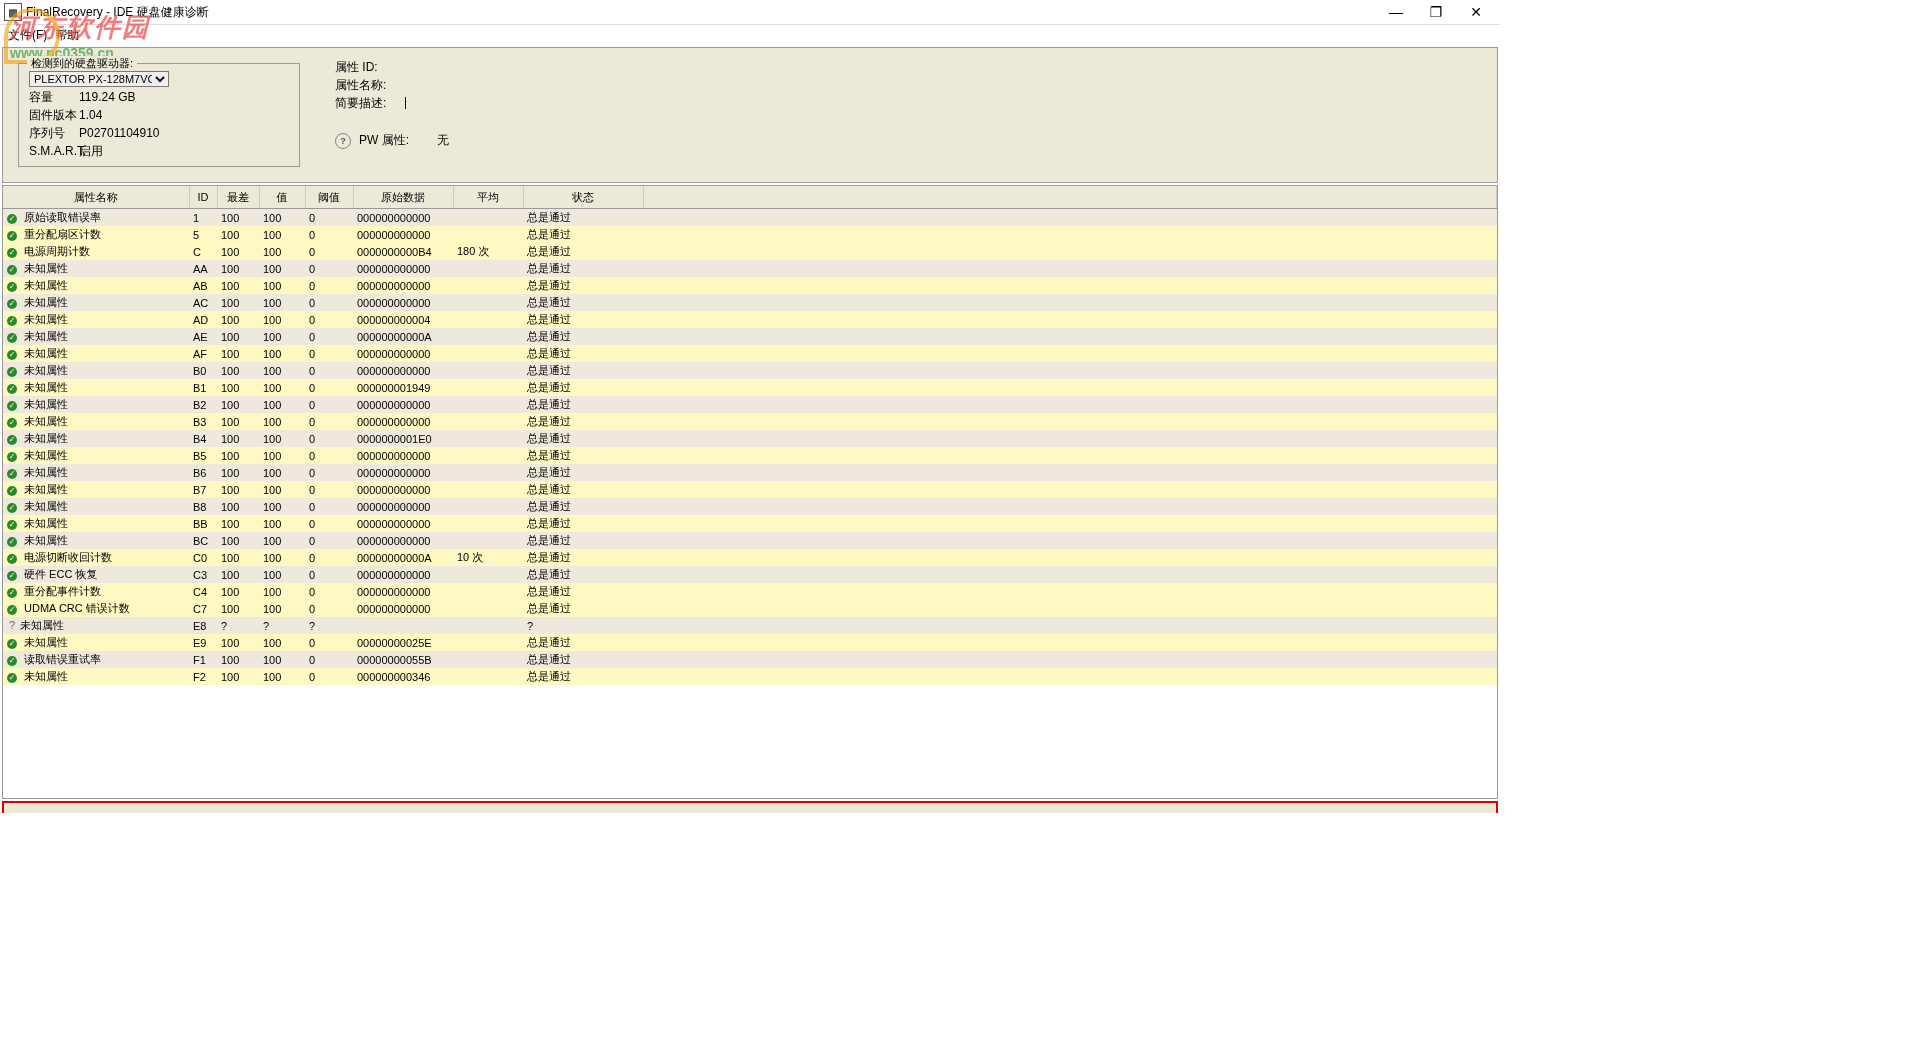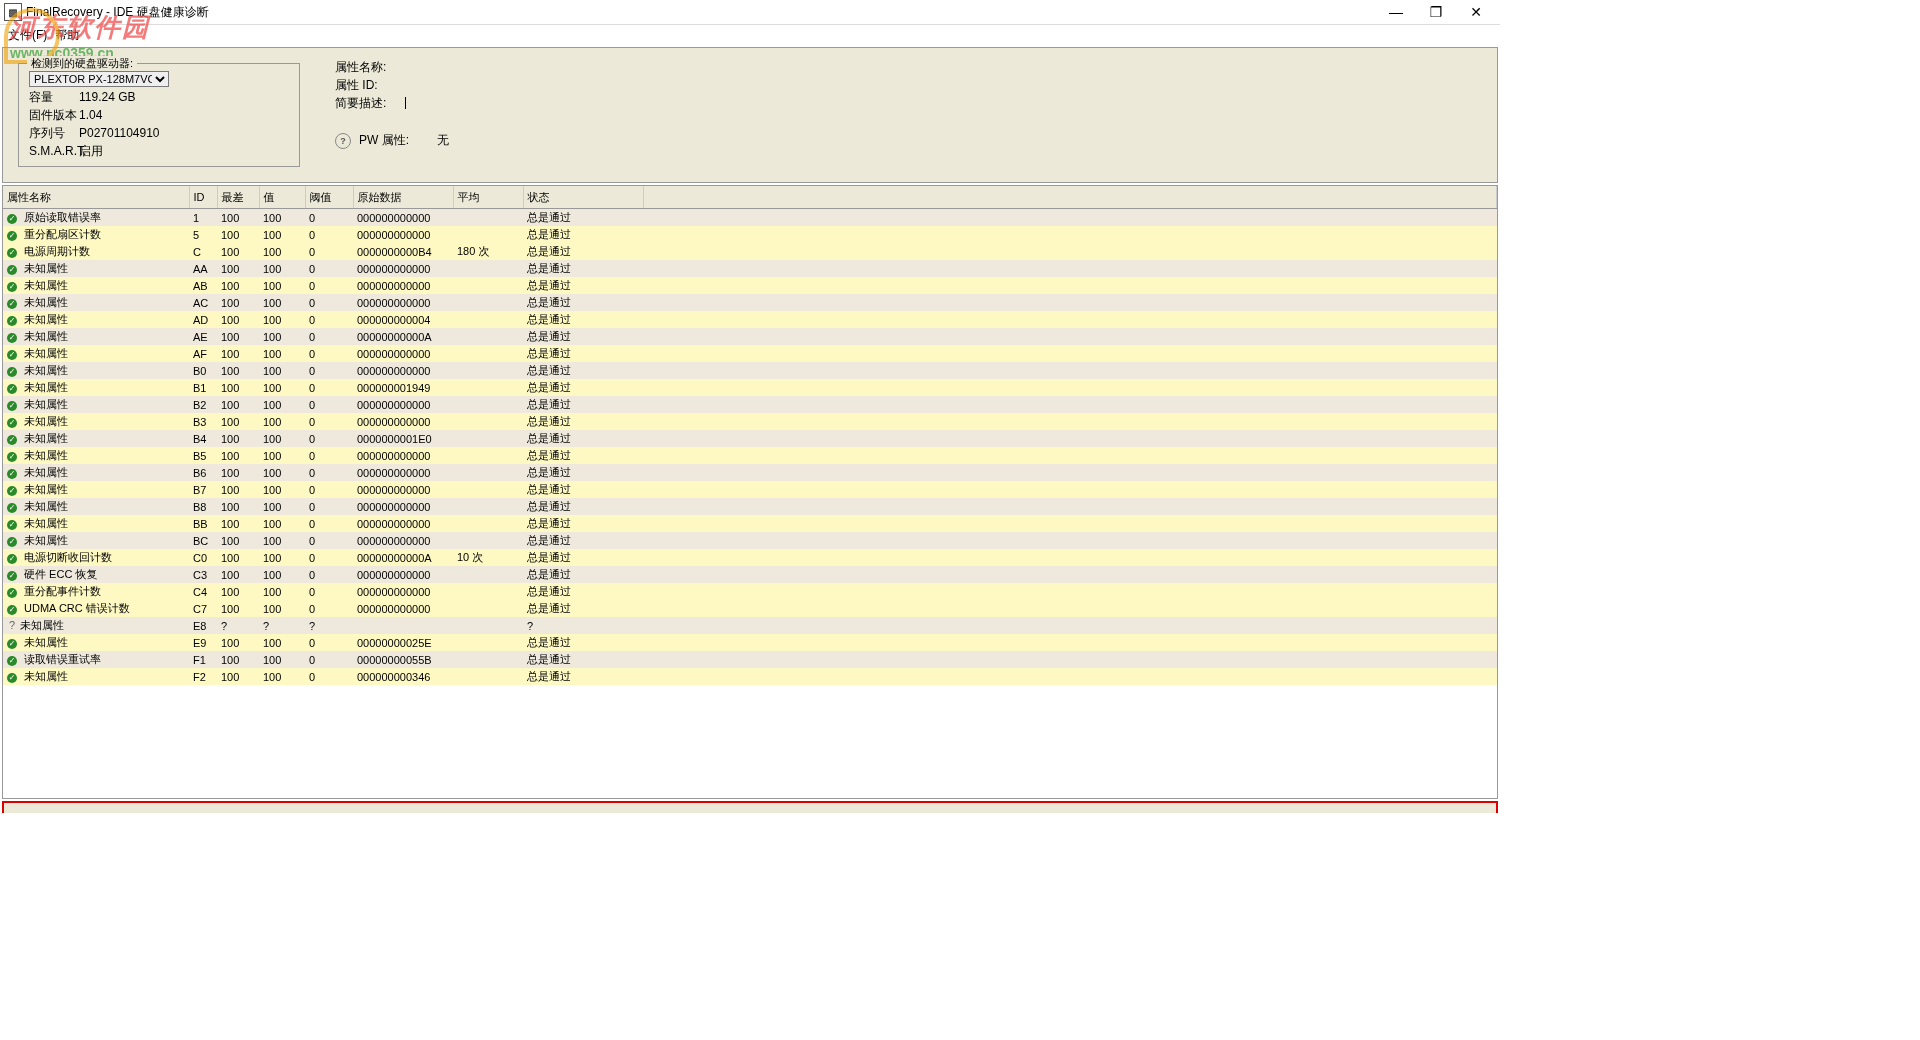--- a/index.html
+++ b/index.html
@@ -15,21 +15,21 @@
 .infobox .row{display:flex;height:18px;align-items:center}
 .infobox .lbl{width:50px}
 .detailbox{flex:1;padding:10px 20px}
 .detailbox .drow{display:flex;height:18px;align-items:center}
 .detailbox .dlbl{width:70px}
 select.drive{width:140px;font-size:11px;border:1px solid #7a7a7a}
 .pw-row{display:flex;align-items:center;gap:8px;margin-top:20px}
 .pw-icon{width:14px;height:14px;border-radius:50%;border:1px solid #888;display:inline-flex;align-items:center;justify-content:center;font-size:9px;font-weight:bold;color:#555}
 .tablewrap{margin:2px;border:1px solid #999;height:612px;overflow:auto;background:#fff}
 table{border-collapse:collapse;width:100%;table-layout:fixed}
-th{text-align:left;background:#ece9d8;border-right:1px solid #ccc;border-bottom:1px solid #999;padding:2px 4px;font-weight:normal;font-size:11px;height:18px}
+th{text-align:center;background:#ece9d8;border-right:1px solid #ccc;border-bottom:1px solid #999;padding:2px 4px;font-weight:normal;font-size:11px;height:18px}
 td{padding:1px 4px;font-size:11px;height:14px;white-space:nowrap}
 tr.even{background:#eee9dc}
 tr.odd{background:#fef9c3}
 .ok-icon{display:inline-block;width:10px;height:10px;border-radius:50%;background:#2a8a2a;color:#fff;text-align:center;line-height:10px;font-size:8px;margin-right:4px}
 .q-icon{display:inline-block;width:10px;text-align:center;color:#666}
 .legendbar{height:18px;border:2px solid #d00;margin:2px;display:flex;align-items:center;padding:16px 8px;background:#ece9d8}
 .legendbar .tri{display:inline-block;width:0;height:0;border-left:5px solid transparent;border-right:5px solid transparent;margin-right:4px;vertical-align:middle}
 .tri.yellow{border-bottom:9px solid #e6c200}
 .tri.red{border-bottom:9px solid #c00000}
 .statusbar{height:18px;border:2px solid #d00;border-top:none;margin:0 2px 2px 2px;padding:0 8px;display:flex;align-items:center;background:#ece9d8}
@@ -83,24 +83,24 @@
           <span>P02701104910</span>
         </div>
         <div class="row">
           <span class="lbl">S.M.A.R.T.</span>
           <span>启用</span>
         </div>
       </div>
   </div>
   <div class="detailbox">
     <div class="drow">
-        <span class="dlbl">属性名称:</span>
+        <span class="dlbl">属性 ID:</span>
       </div>
     <div class="drow">
-        <span class="dlbl">属性 ID:</span>
+        <span class="dlbl">属性名称:</span>
       </div>
     <div class="drow">
         <span class="dlbl">简要描述:</span>
       <span class="cursor-caret"></span>
     </div>
     <div class="pw-row">
       <span class="pw-icon">?</span>
       <span>PW 属性:</span>
       <span style="margin-left:20px">无</span>
     </div>

